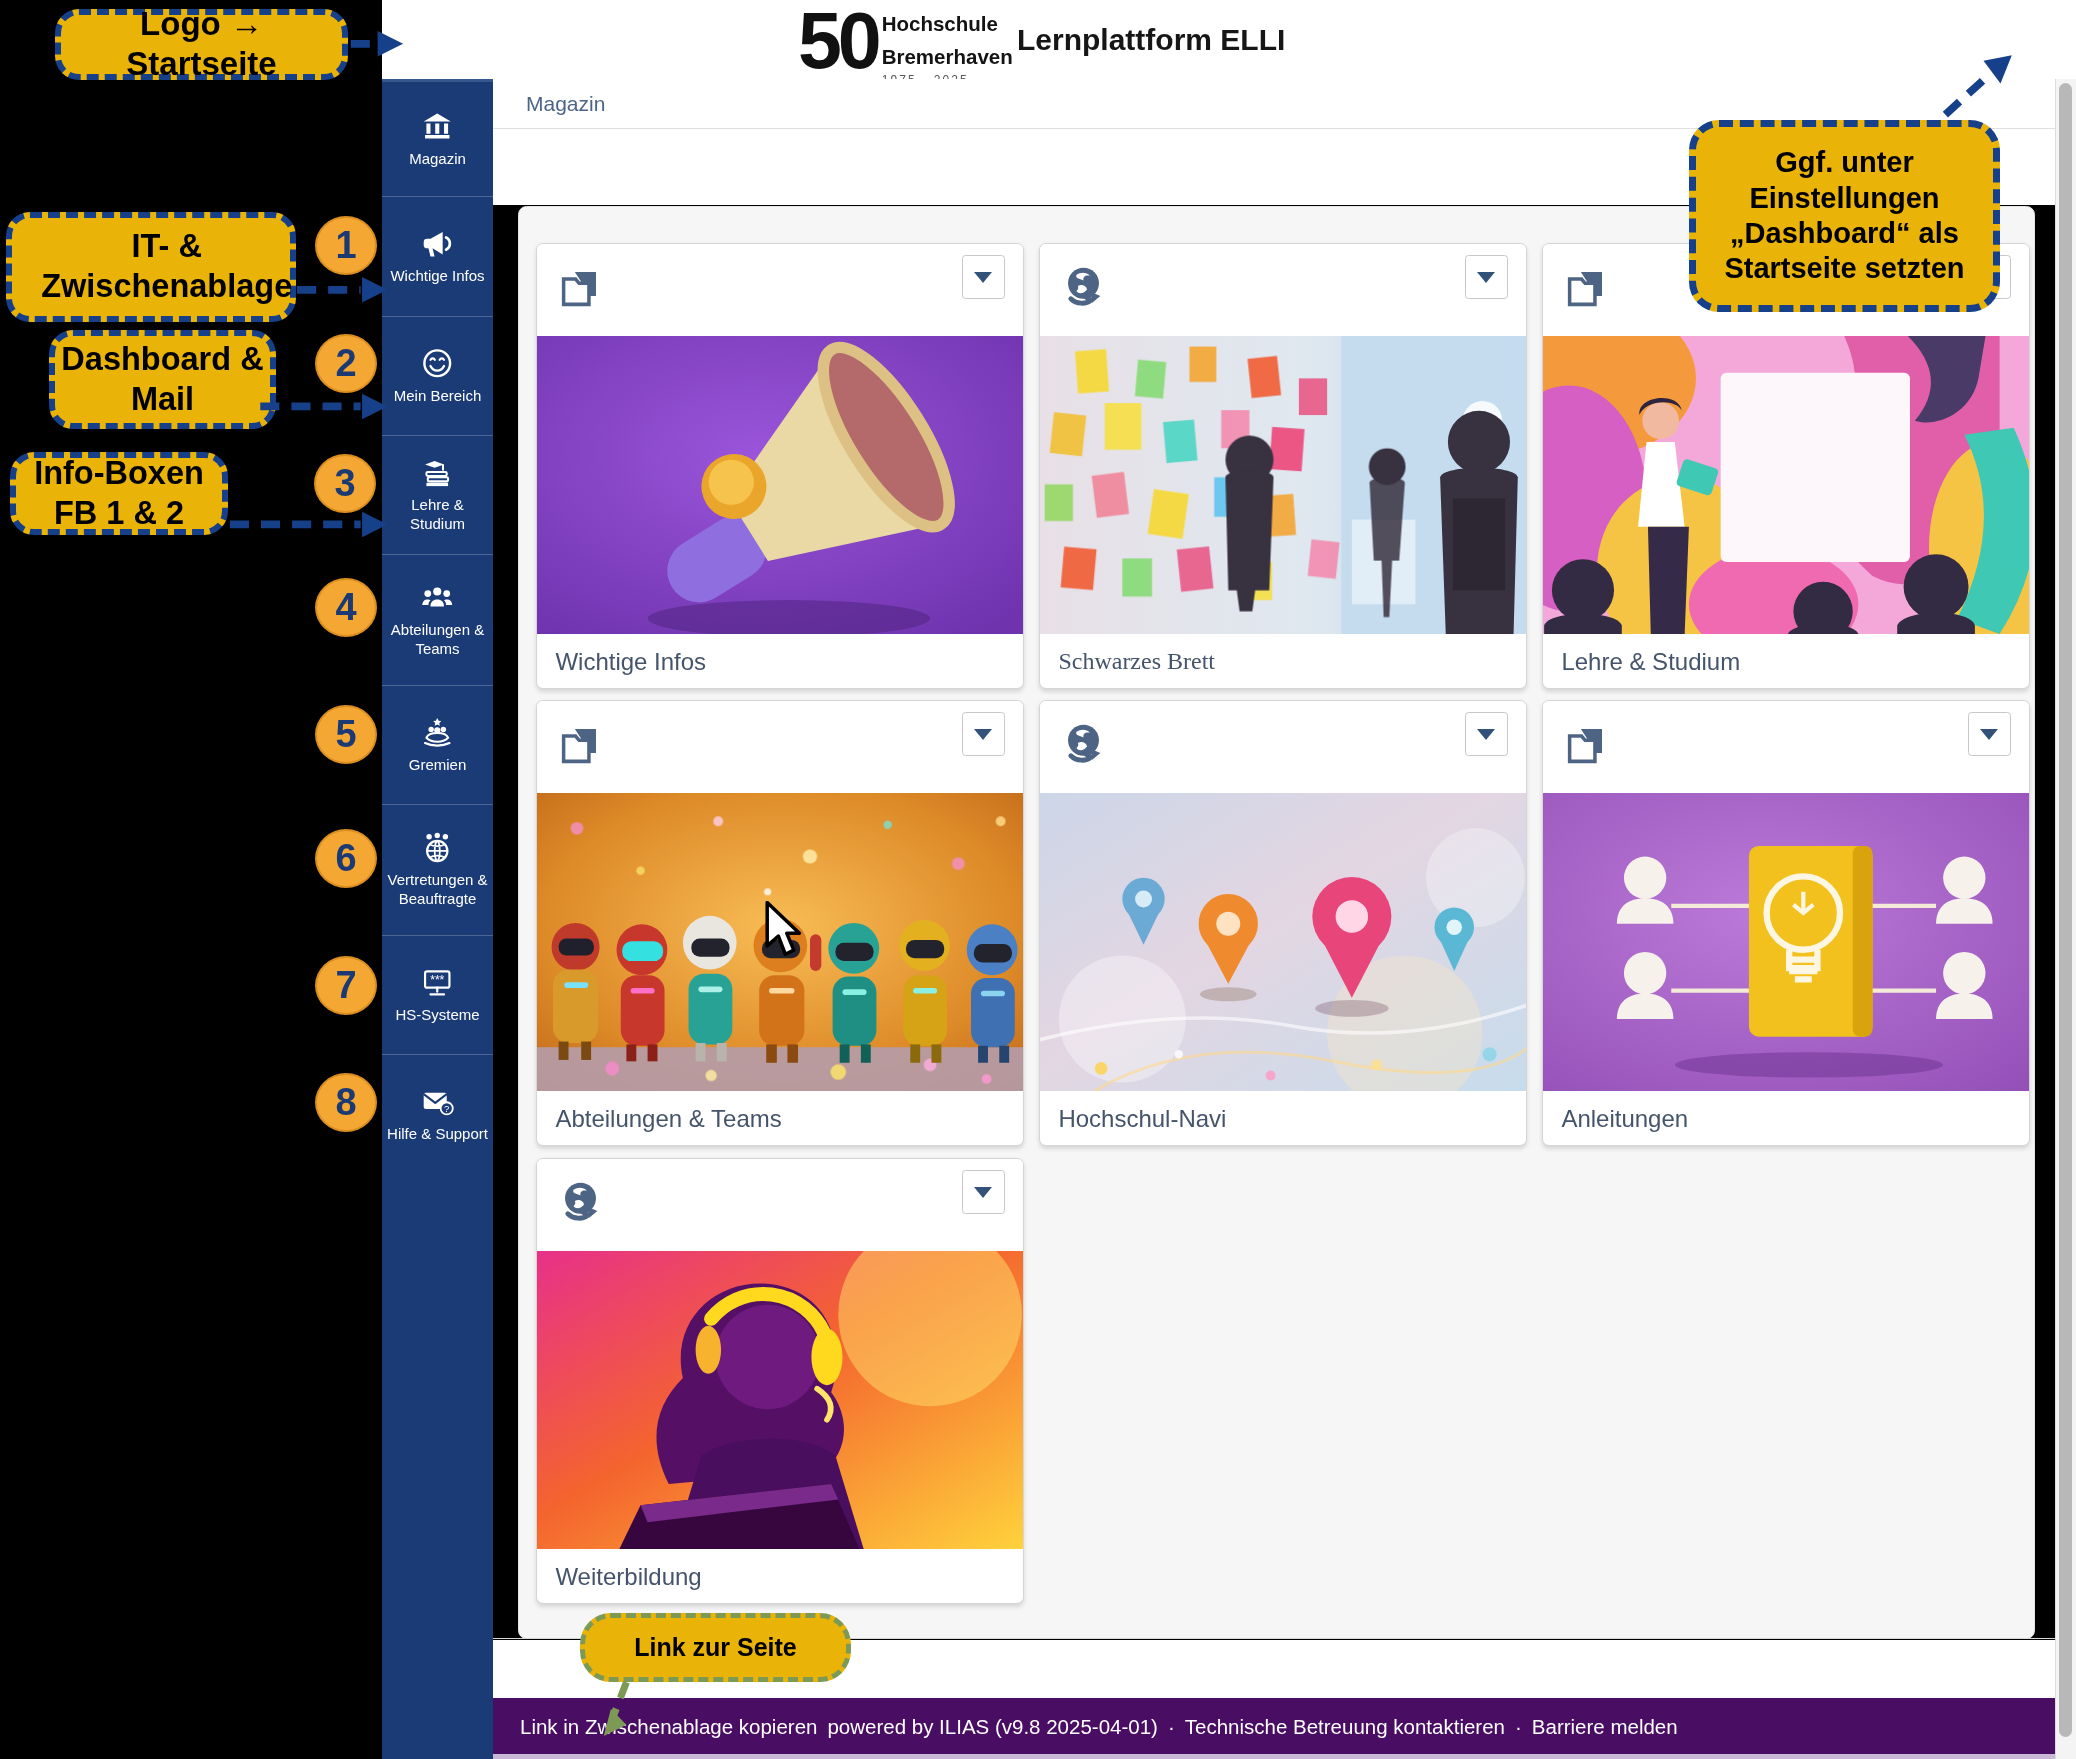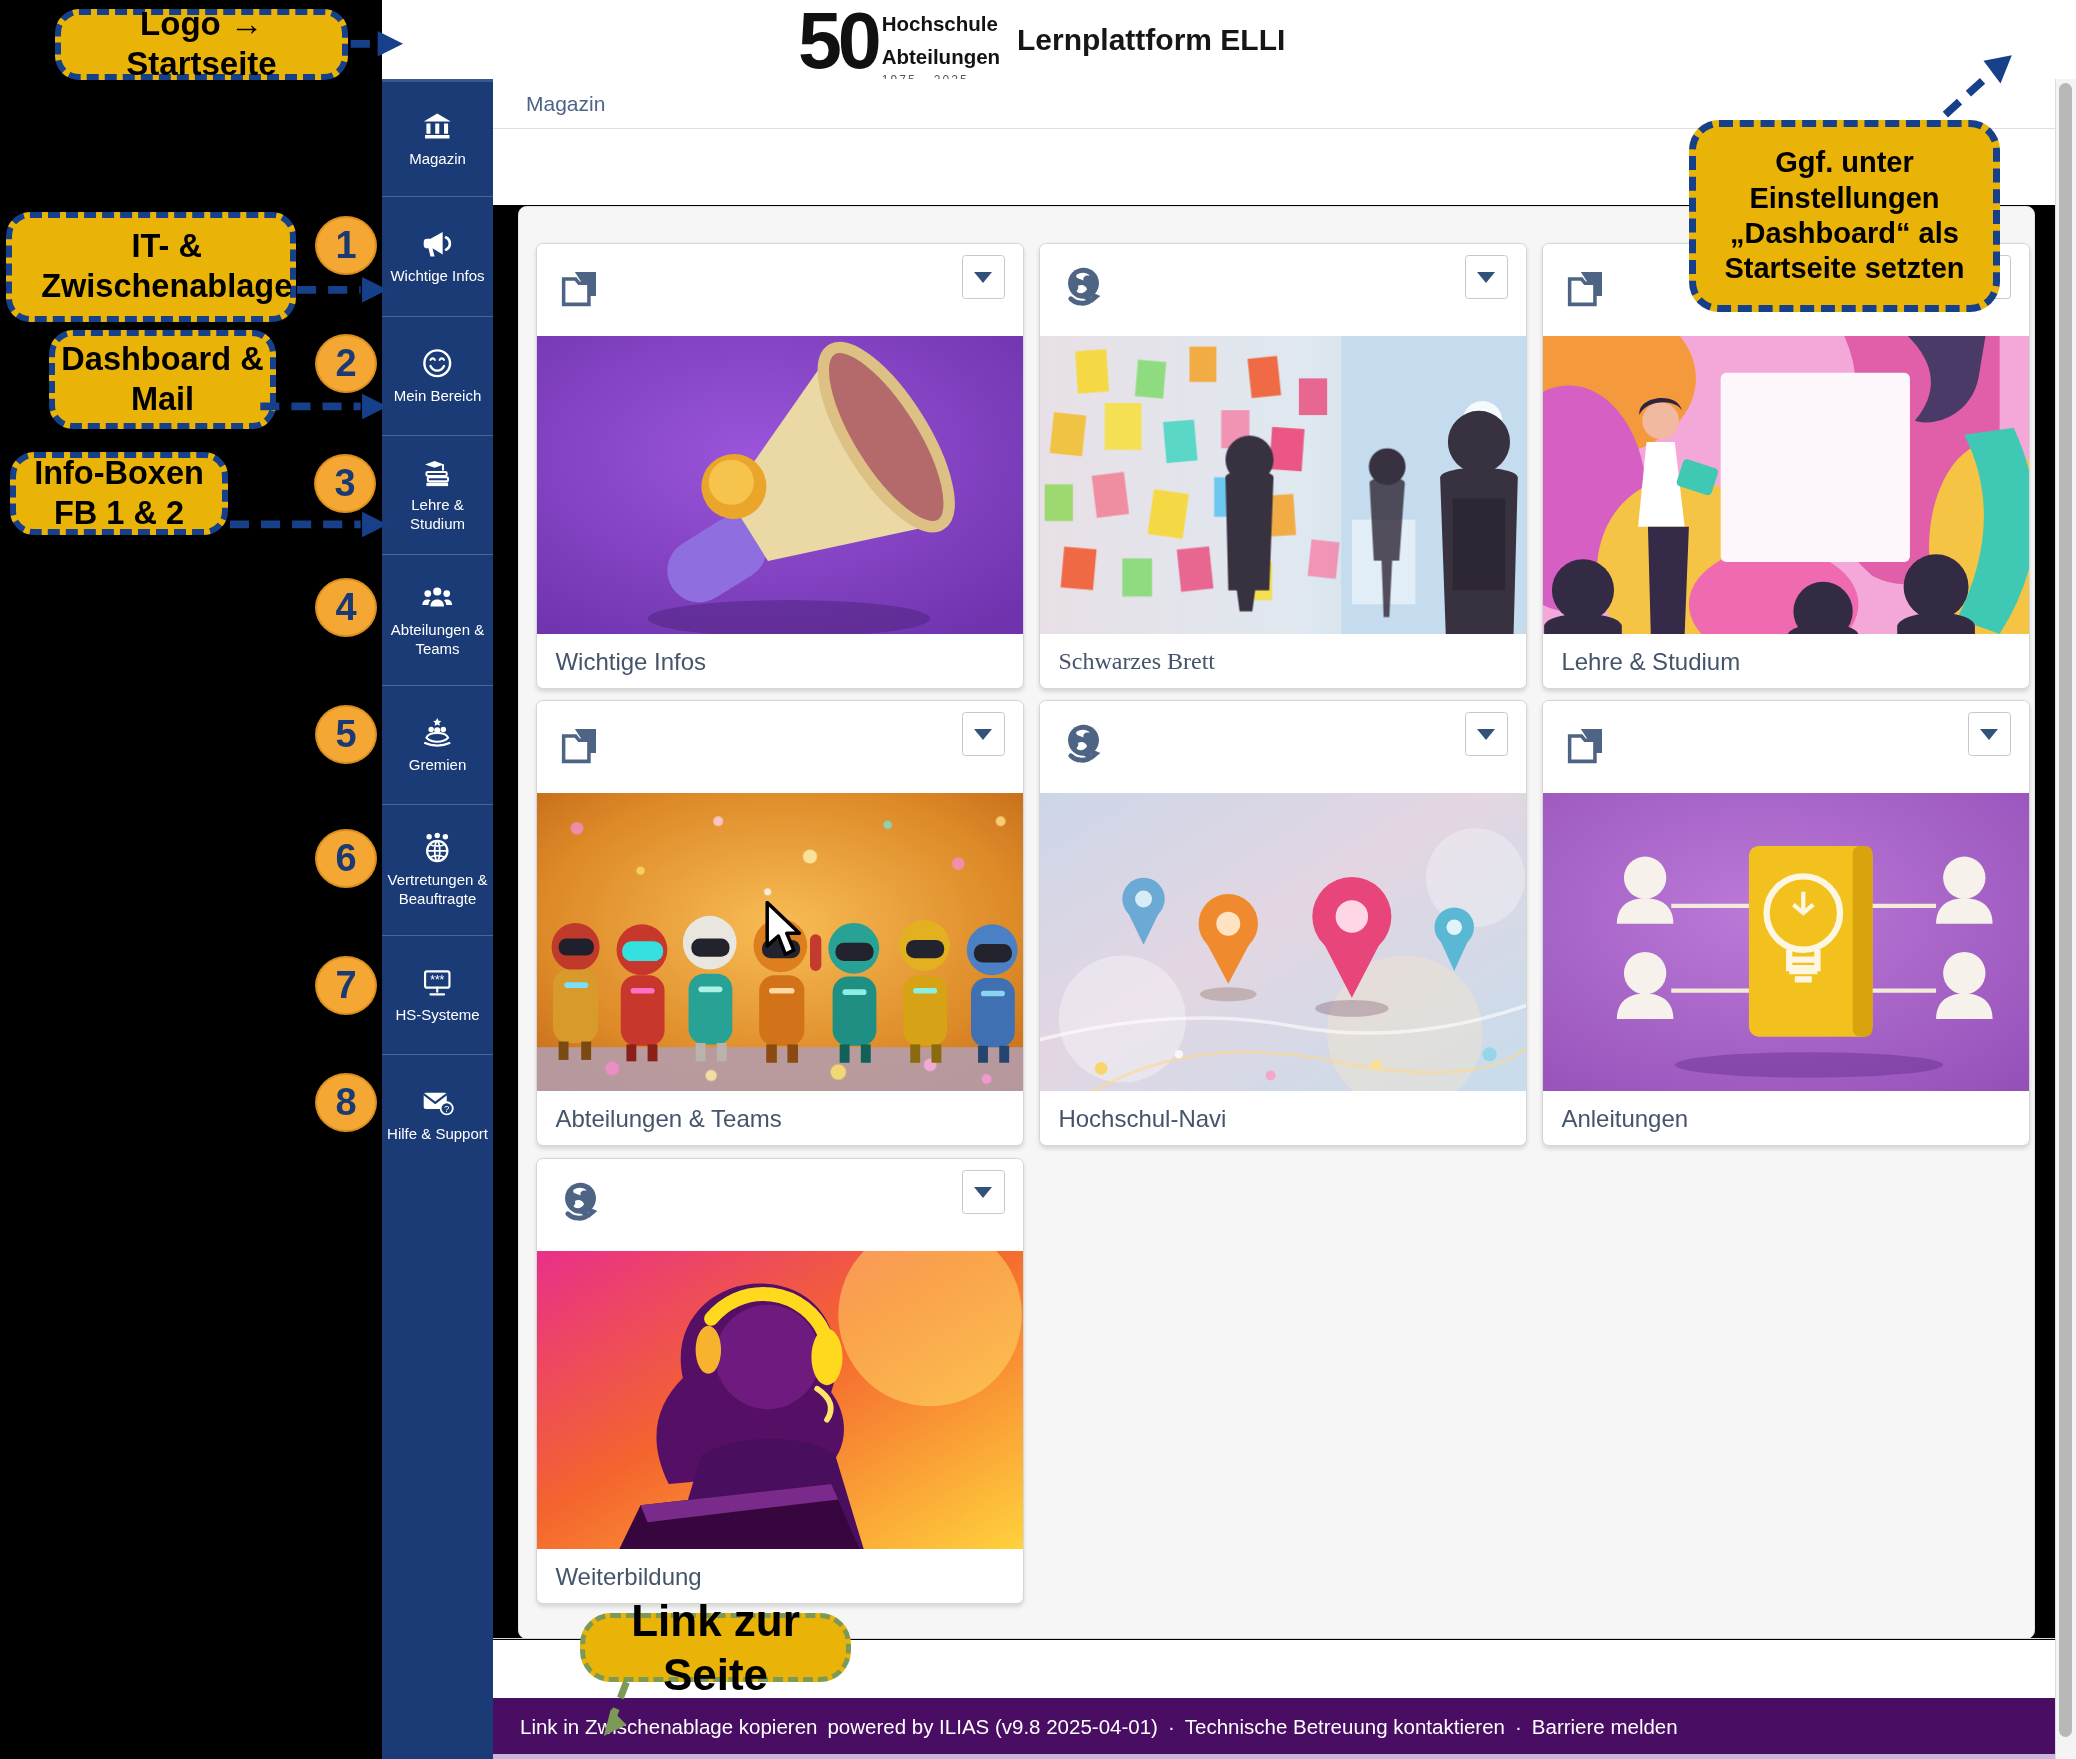--- a/index.html
+++ b/index.html
@@ -61,21 +61,21 @@
   
   .callout{background:#eab308;border:6.4px dashed #164089;border-radius:24px;box-sizing:border-box;
            display:flex;flex-direction:column;align-items:center;justify-content:center;
            color:#000;font-weight:600;text-align:center;z-index:40;}
   .callout .cl-line{line-height:1.22;}
   #co-logo{left:55px;top:8.5px;width:293px;height:71px;font-size:33px;}
   #co-1{left:5.7px;top:212px;width:290px;height:110px;font-size:32.5px;padding-left:32px;}
   #co-2{left:10px;top:330px;width:227px;height:99px;font-size:32.5px;margin-left:39px;}
   #co-3{left:10px;top:452px;width:218px;height:83px;font-size:32.5px;}
   #co-settings{left:1689px;top:120px;width:311px;height:192px;font-size:29px;border-width:7px;border-radius:30px;}
-  #co-link{left:580px;top:1613px;width:271px;height:69px;font-size:44px;border:5.7px dashed #7c9a55;border-radius:31px;z-index:40;}
+  #co-link{left:580px;top:1613px;width:271px;height:69px;font-size:25px;border:5.7px dashed #7c9a55;border-radius:31px;z-index:40;}
 
   .numbadge{width:62px;height:59px;border-radius:50%;background:#f5a733;border:2.1px solid #d98e1f;
             box-sizing:border-box;color:#1b3a73;font-size:38px;font-weight:bold;
             display:flex;align-items:center;justify-content:center;z-index:41;}
   #nb-1{left:315px;top:216px;} #nb-2{left:315px;top:334px;} #nb-3{left:314px;top:454px;}
   #nb-4{left:315px;top:578px;} #nb-5{left:315px;top:705px;} #nb-6{left:315px;top:829px;}
   #nb-7{left:315px;top:956px;} #nb-8{left:315px;top:1073px;}
 
   #arrow-layer{left:0;top:0;width:2077px;height:1760px;pointer-events:none;z-index:45;}
 
@@ -85,21 +85,21 @@
 </head>
 <body>
 
 <div id="canvas">
 
   <div id="header" class="abs">
     <div id="logo" class="abs">
       <span id="logo-number">50</span>
       <span id="logo-text">
         <span class="logo-line">Hochschule</span>
-        <span class="logo-line">Abteilungen</span>
+        <span class="logo-line">Bremerhaven</span>
         <span id="logo-years">1975 - 2025</span>
       </span>
     </div>
     <div id="app-title" class="abs">Lernplattform ELLI</div>
 
   </div>
 
   <div id="sidebar" class="abs">
     <div class="side-item" style="height:115px">
       <svg class="side-icon" viewBox="0 0 48 48">

